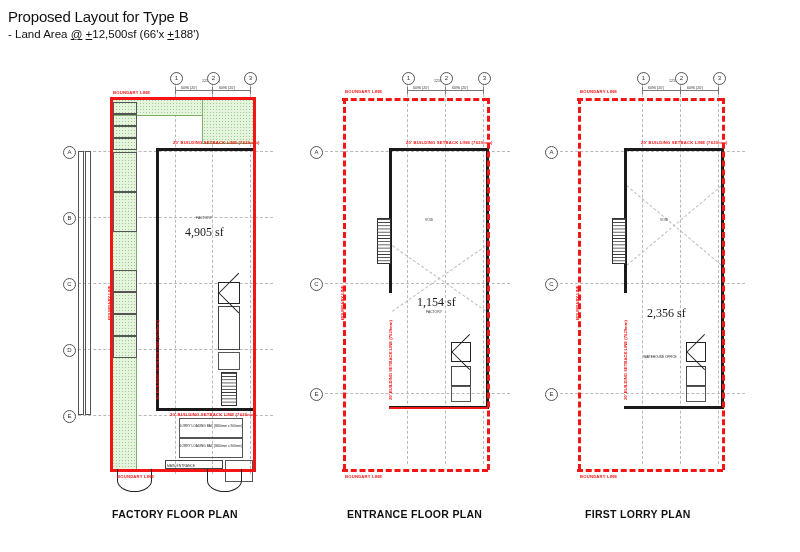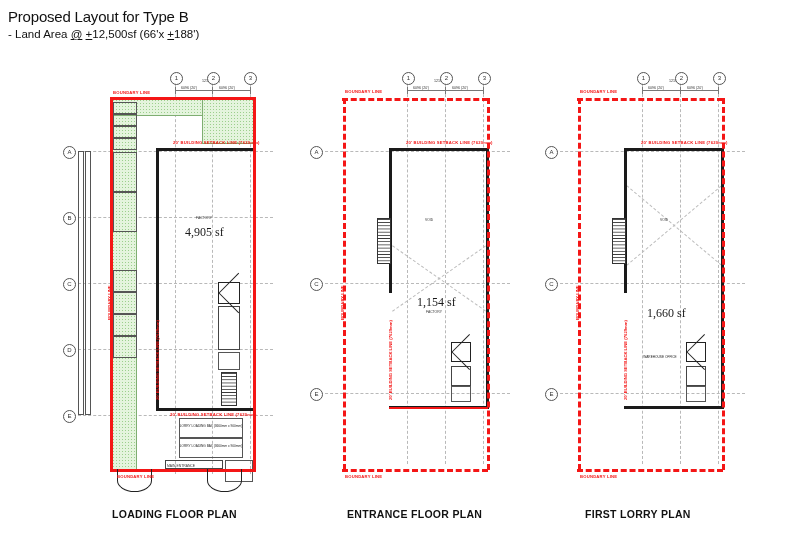--- a/index.html
+++ b/index.html
@@ -192,21 +192,21 @@
   <div class="thin" style="left:124px;top:368px;width:64px;height:20px;"></div>
   <div class="boxlbl" style="left:124px;top:374px;width:64px;">LORRY LOADING BAY (3660mm x 900mm)</div>
   <div class="hatchfill" style="left:110px;top:390px;width:58px;height:9px;"></div>
   <div class="thin" style="left:170px;top:390px;width:28px;height:22px;"></div>
   <div class="redlbl" style="left:115px;top:342px;">20' BUILDING SETBACK LINE (7620mm)</div>
 
   <div class="curve" style="left:62px;top:399px;width:33px;height:22px;"></div>
   <div class="curve" style="left:152px;top:399px;width:33px;height:22px;"></div>
   <div class="tiny-lbl" style="left:112px;top:394px;">MAIN ENTRANCE</div>
 </div>
-<div class="plan-caption" id="cap-ground">LOADING FLOOR PLAN</div>
+<div class="plan-caption" id="cap-ground">FACTORY FLOOR PLAN</div>
 
 <div class="plan" id="plan-mezz">
 
   <div class="bub" style="left:82px;top:2px;">1</div>
   <div class="bub" style="left:120px;top:2px;">2</div>
   <div class="bub" style="left:158px;top:2px;">3</div>
   <div class="dimline" style="left:87px;top:20px;width:76px;"></div>
   <div class="dimtick" style="left:87px;top:17px;"></div>
   <div class="dimtick" style="left:125px;top:17px;"></div>
   <div class="dimtick" style="left:163px;top:17px;"></div>
@@ -300,20 +300,20 @@
   <div class="blk" style="left:69px;top:336px;width:100px;height:2.5px;"></div>
 
   <div class="xhatch" style="left:71px;top:80px;width:96px;height:150px;">
     <i style="transform:rotate(40deg);"></i>
     <i style="transform:rotate(-40deg);"></i>
   </div>
   <div class="tiny-lbl" style="left:105px;top:148px;">VOID</div>
 
   <div class="stair" style="left:57px;top:148px;width:14px;height:46px;"></div>
 
-  <div class="area-lbl" style="left:92px;top:236px;">1,660 sf</div>
+  <div class="area-lbl" style="left:92px;top:236px;">2,356 sf</div>
   <div class="boxlbl" style="left:85px;top:285px;width:40px;">WAREHOUSE OFFICE</div>
 
   <div class="xbox" style="left:131px;top:272px;width:20px;height:20px;"></div>
   <div class="hatchfill" style="left:131px;top:296px;width:20px;height:20px;"></div>
   <div class="thin" style="left:131px;top:316px;width:20px;height:16px;"></div>
 </div>
 <div class="plan-caption" id="cap-first">FIRST LORRY PLAN</div>
 
 </body></html>

